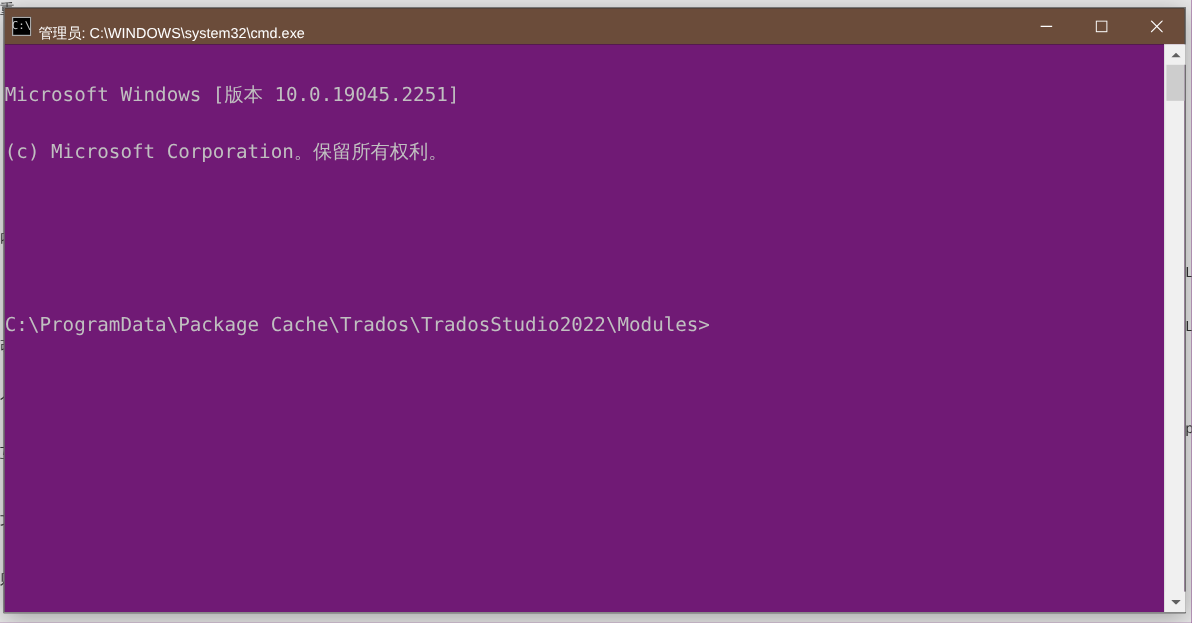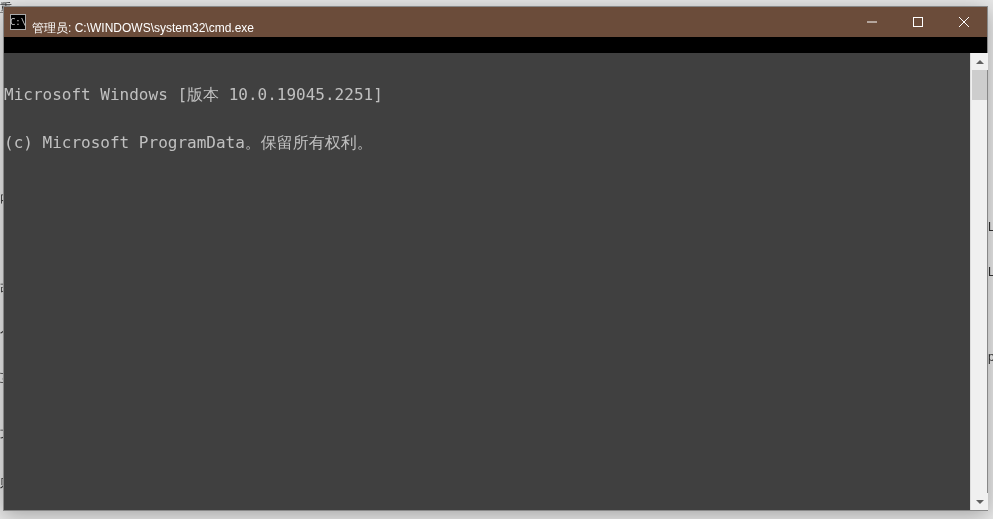--- a/index.html
+++ b/index.html
@@ -83,23 +83,22 @@
       cursor: pointer;
       color: #fff;
     }
     .win-btn svg {
       width: 10px;
       height: 10px;
     }
     .terminal-area {
       flex: 1;
       display: flex;
-      background: #404040;
-      position: relative;
-      margin-top: 16px;
+      background: #701a75;
+      position: relative;
     }
     .terminal-content {
       flex: 1;
       padding: 2px 0 0 0;
       font-family: "NSimSun", "SimSun", "Consolas", monospace;
       font-size: 16px;
       line-height: 16px;
       color: #c0c0c0;
       white-space: pre;
       overflow: hidden;
@@ -175,23 +174,24 @@
         <svg viewBox="0 0 10 10">
             <line x1="0" y1="0" x2="10" y2="10" stroke="white" stroke-width="1"></line>
             <line x1="10" y1="0" x2="0" y2="10" stroke="white" stroke-width="1"></line>
           </svg>
       </div>
     </div>
   </div>
   <div class="terminal-area">
     <div class="terminal-content">
       <span class="terminal-line">Microsoft Windows [版本 10.0.19045.2251]</span>
-      <span class="terminal-line">(c) Microsoft ProgramData。保留所有权利。</span>
+      <span class="terminal-line">(c) Microsoft Corporation。保留所有权利。</span>
       <span class="terminal-line"></span>
       <span class="terminal-line"></span>
+      <span class="terminal-line">C:\ProgramData\Package Cache\Trados\TradosStudio2022\Modules&gt;</span>
     </div>
     <div class="scrollbar">
       <div class="scroll-up">
         <svg width="8" height="4" viewBox="0 0 8 4">
             <path d="M0 4 L4 0 L8 4 Z" fill="#606060"></path>
           </svg>
       </div>
       <div class="scroll-thumb"></div>
       <div class="scroll-down">
         <svg width="8" height="4" viewBox="0 0 8 4">

